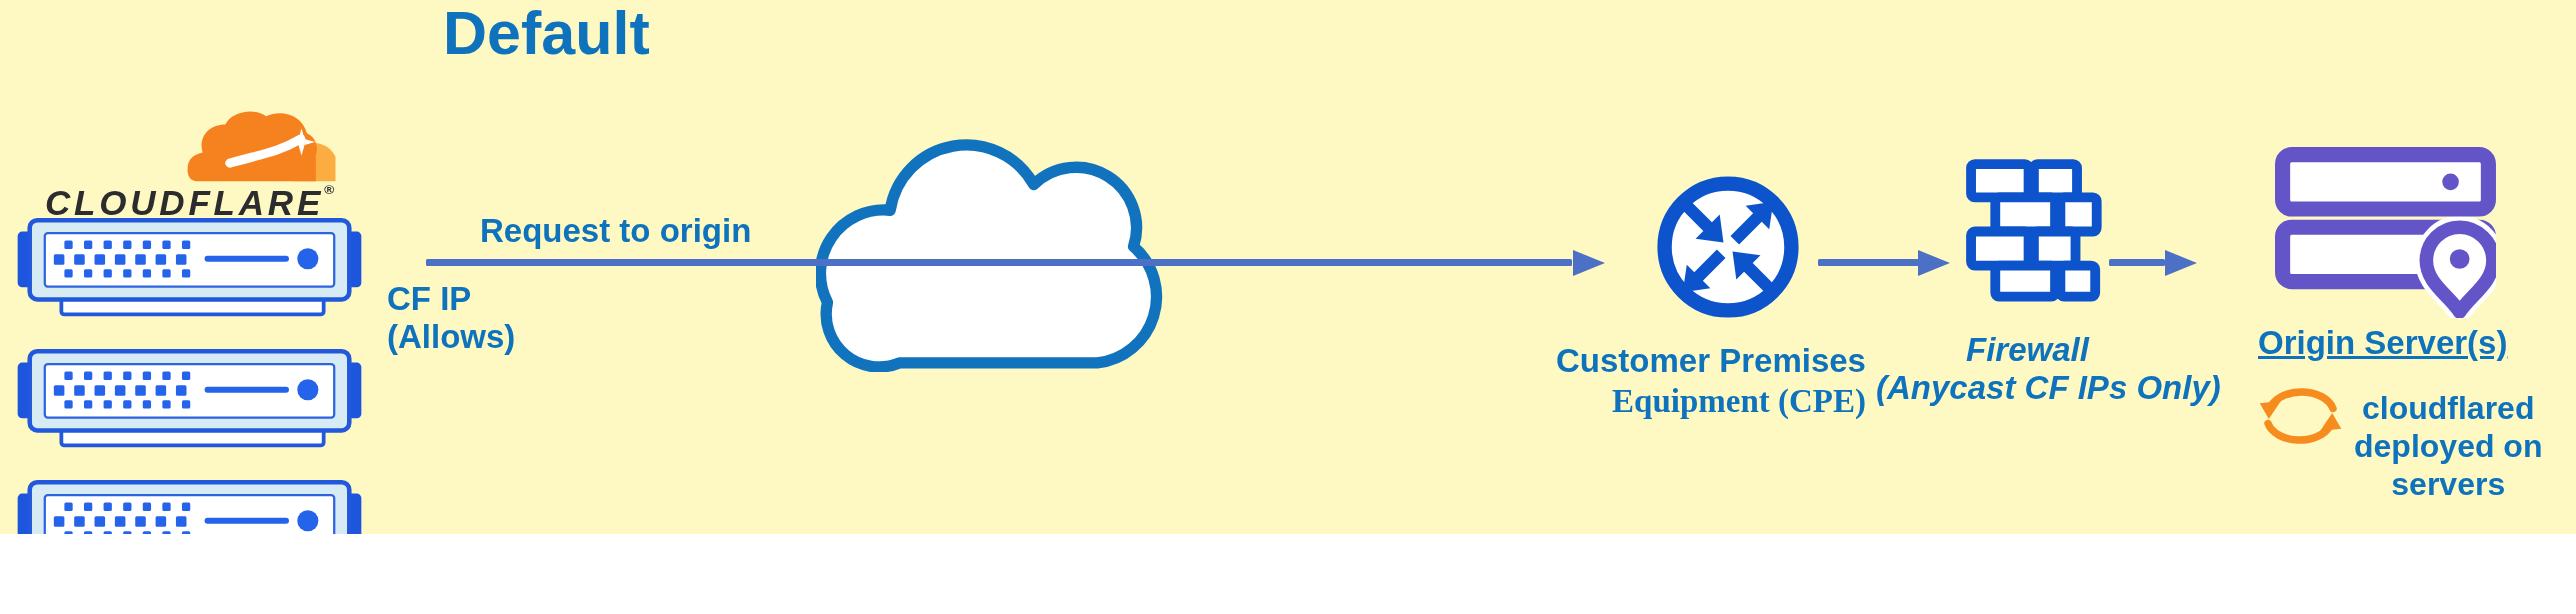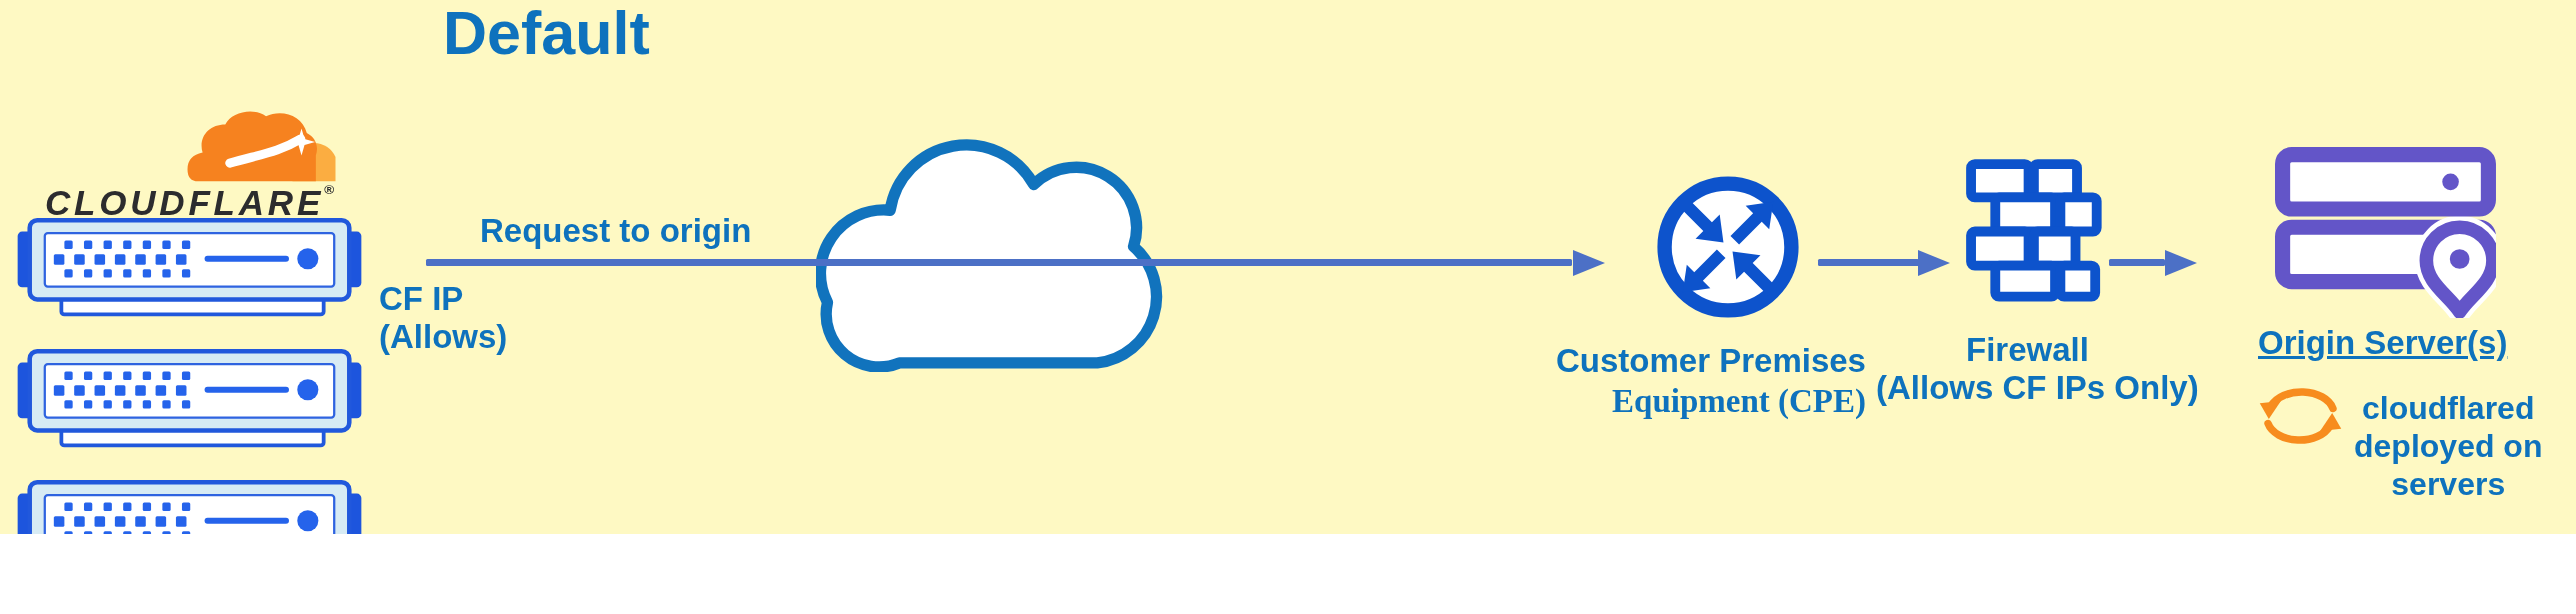--- a/index.html
+++ b/index.html
@@ -142,21 +142,21 @@
 
   <svg class="abs" style="left:816px;top:112px;z-index:2;" width="360" height="260" viewBox="0 0 476 344">
     <path d="M 110,332 A 70,70 0 0 1 15,252 A 84,84 0 0 1 98,130 A 102,102 0 0 1 288,96 A 80,80 0 0 1 420,178 A 88,88 0 0 1 372,332 Z" fill="#ffffff" stroke="#1173bd" stroke-width="15" stroke-linejoin="round"></path>
   </svg>
 
   <div class="connector-line" style="left:426px;top:259px;width:1146px;z-index:5;"></div>
   <div class="connector-head" style="left:1573px;top:250px;z-index:5;"></div>
 
   <div class="abs lbl" style="left:480px;top:212px;">Request to origin</div>
 
-  <div class="abs" style="left:379px;top:280px;">
+  <div class="abs" style="left:387px;top:280px;">
     <div class="lbl">CF IP</div>
     <div class="lbl">(Allows)</div>
   </div>
 
 
   <svg class="abs" style="left:1651px;top:170px;" width="154" height="154" viewBox="0 0 204 204">
     <circle cx="102" cy="102" r="84" fill="#ffffff" stroke="#0d53cc" stroke-width="19"></circle>
     <g fill="#0d53cc">
 
       <path d="M 48.7,37.3 L 80.7,69.3 L 91,59 L 96,96 L 59,91 L 69.3,80.7 L 37.3,48.7 Z"></path>
@@ -183,23 +183,23 @@
       <rect x="91" y="8" width="57" height="44" rx="5"></rect>
       <rect x="40" y="52" width="79" height="45" rx="5"></rect>
       <rect x="126" y="52" width="48" height="45" rx="5"></rect>
       <rect x="8" y="97" width="76" height="45" rx="5"></rect>
       <rect x="91" y="97" width="55" height="45" rx="5"></rect>
       <rect x="40" y="142" width="79" height="41" rx="5"></rect>
       <rect x="126" y="142" width="46" height="41" rx="5"></rect>
     </g>
   </svg>
 
-  <div class="abs center" style="left:1876px;top:331px;width:303px;">
+  <div class="abs center" style="left:1876px;top:331px;width:303px;font-style:italic;">
     <div class="lbl">Firewall</div>
-    <div class="lbl">(Allows CF IPs Only)</div>
+    <div class="lbl">(Anycast CF IPs Only)</div>
   </div>
 
   <div class="connector-line" style="left:2109px;top:259px;width:56px;"></div>
   <div class="connector-head" style="left:2165px;top:250px;"></div>
 
   <svg class="abs" style="left:2275px;top:147px;" width="221" height="171" viewBox="0 0 292 226">
 
     <rect x="10" y="106" width="272" height="72" rx="12" fill="#ffffff" stroke="#6355c8" stroke-width="20"></rect>
 
     <path d="M244,218 C 230,196 200,180 200,150 A 44,44 0 1 1 288,150 C 288,180 258,196 244,218 Z" fill="#ffffff" stroke="#ffffff" stroke-width="30"></path>

